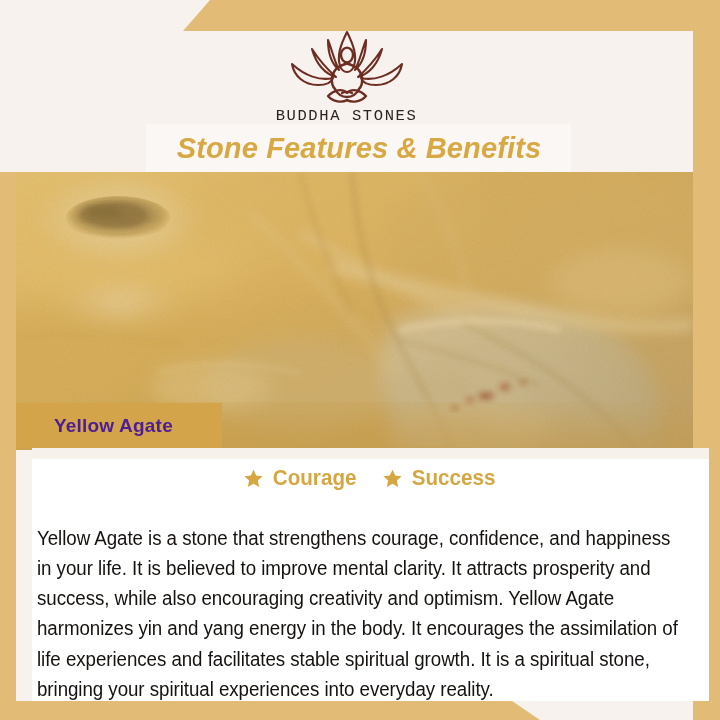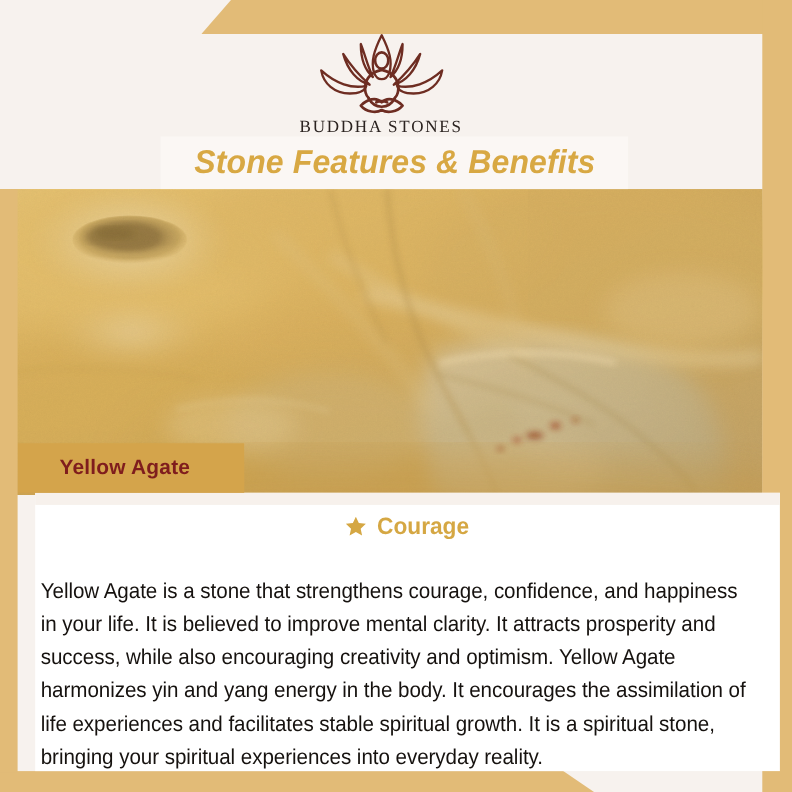--- a/index.html
+++ b/index.html
@@ -81,21 +81,21 @@
     z-index: 5;
   }
   .brand-logo {
     display: block;
     margin: 0 auto;
     width: 150px;
     height: 78px;
   }
   .brand-name {
     margin-top: 3px;
-    font-family: Liberation Serif, serif;
+    font-family: Liberation Mono, monospace;
     font-size: 15.5px;
     letter-spacing: 1.6px;
     color: #2b2320;
     font-weight: 400;
   }
 
   
   .title-banner {
     position: absolute;
     top: 124px;
@@ -143,21 +143,21 @@
     top: 403px;
     width: 206px;
     height: 45px;
     background: #d4a44b;
     display: flex;
     align-items: center;
     z-index: 6;
   }
   .stone-caption-text {
     padding-left: 38px;
-    color: #7f1d1d;
+    color: #4c1d95;
     font-size: 19px;
     font-weight: bold;
     letter-spacing: 0.2px;
     font-family: "Liberation Sans", sans-serif;
   }
 
   
   .content-card {
     position: absolute;
     left: 32px;
@@ -431,18 +431,26 @@
       <div class="keyword">
         <span class="star-icon">
           <svg viewBox="0 0 24 24" xmlns="http://www.w3.org/2000/svg" aria-hidden="true">
             <path d="M12 1.9 L15.1 8.6 L22.4 9.4 L17 14.4 L18.5 21.6 L12 18 L5.5 21.6 L7 14.4 L1.6 9.4 L8.9 8.6 Z" fill="#d5a743"></path>
           </svg>
         </span>
         <span class="keyword-label">Courage</span>
       </div>
 
 
+      <div class="keyword">
+        <span class="star-icon">
+          <svg viewBox="0 0 24 24" xmlns="http://www.w3.org/2000/svg" aria-hidden="true">
+            <path d="M12 1.9 L15.1 8.6 L22.4 9.4 L17 14.4 L18.5 21.6 L12 18 L5.5 21.6 L7 14.4 L1.6 9.4 L8.9 8.6 Z" fill="#d5a743"></path>
+          </svg>
+        </span>
+        <span class="keyword-label">Success</span>
+      </div>
     </div>
 
     <p class="body-copy">Yellow Agate is a stone that strengthens courage, confidence, and happiness in your life. It is believed to improve mental clarity. It attracts prosperity and success, while also encouraging creativity and optimism. Yellow Agate harmonizes yin and yang energy in the body. It encourages the assimilation of life experiences and facilitates stable spiritual growth. It is a spiritual stone, bringing your spiritual experiences into everyday reality.</p>
   </div>
 
 </div>
 
 </body></html>

